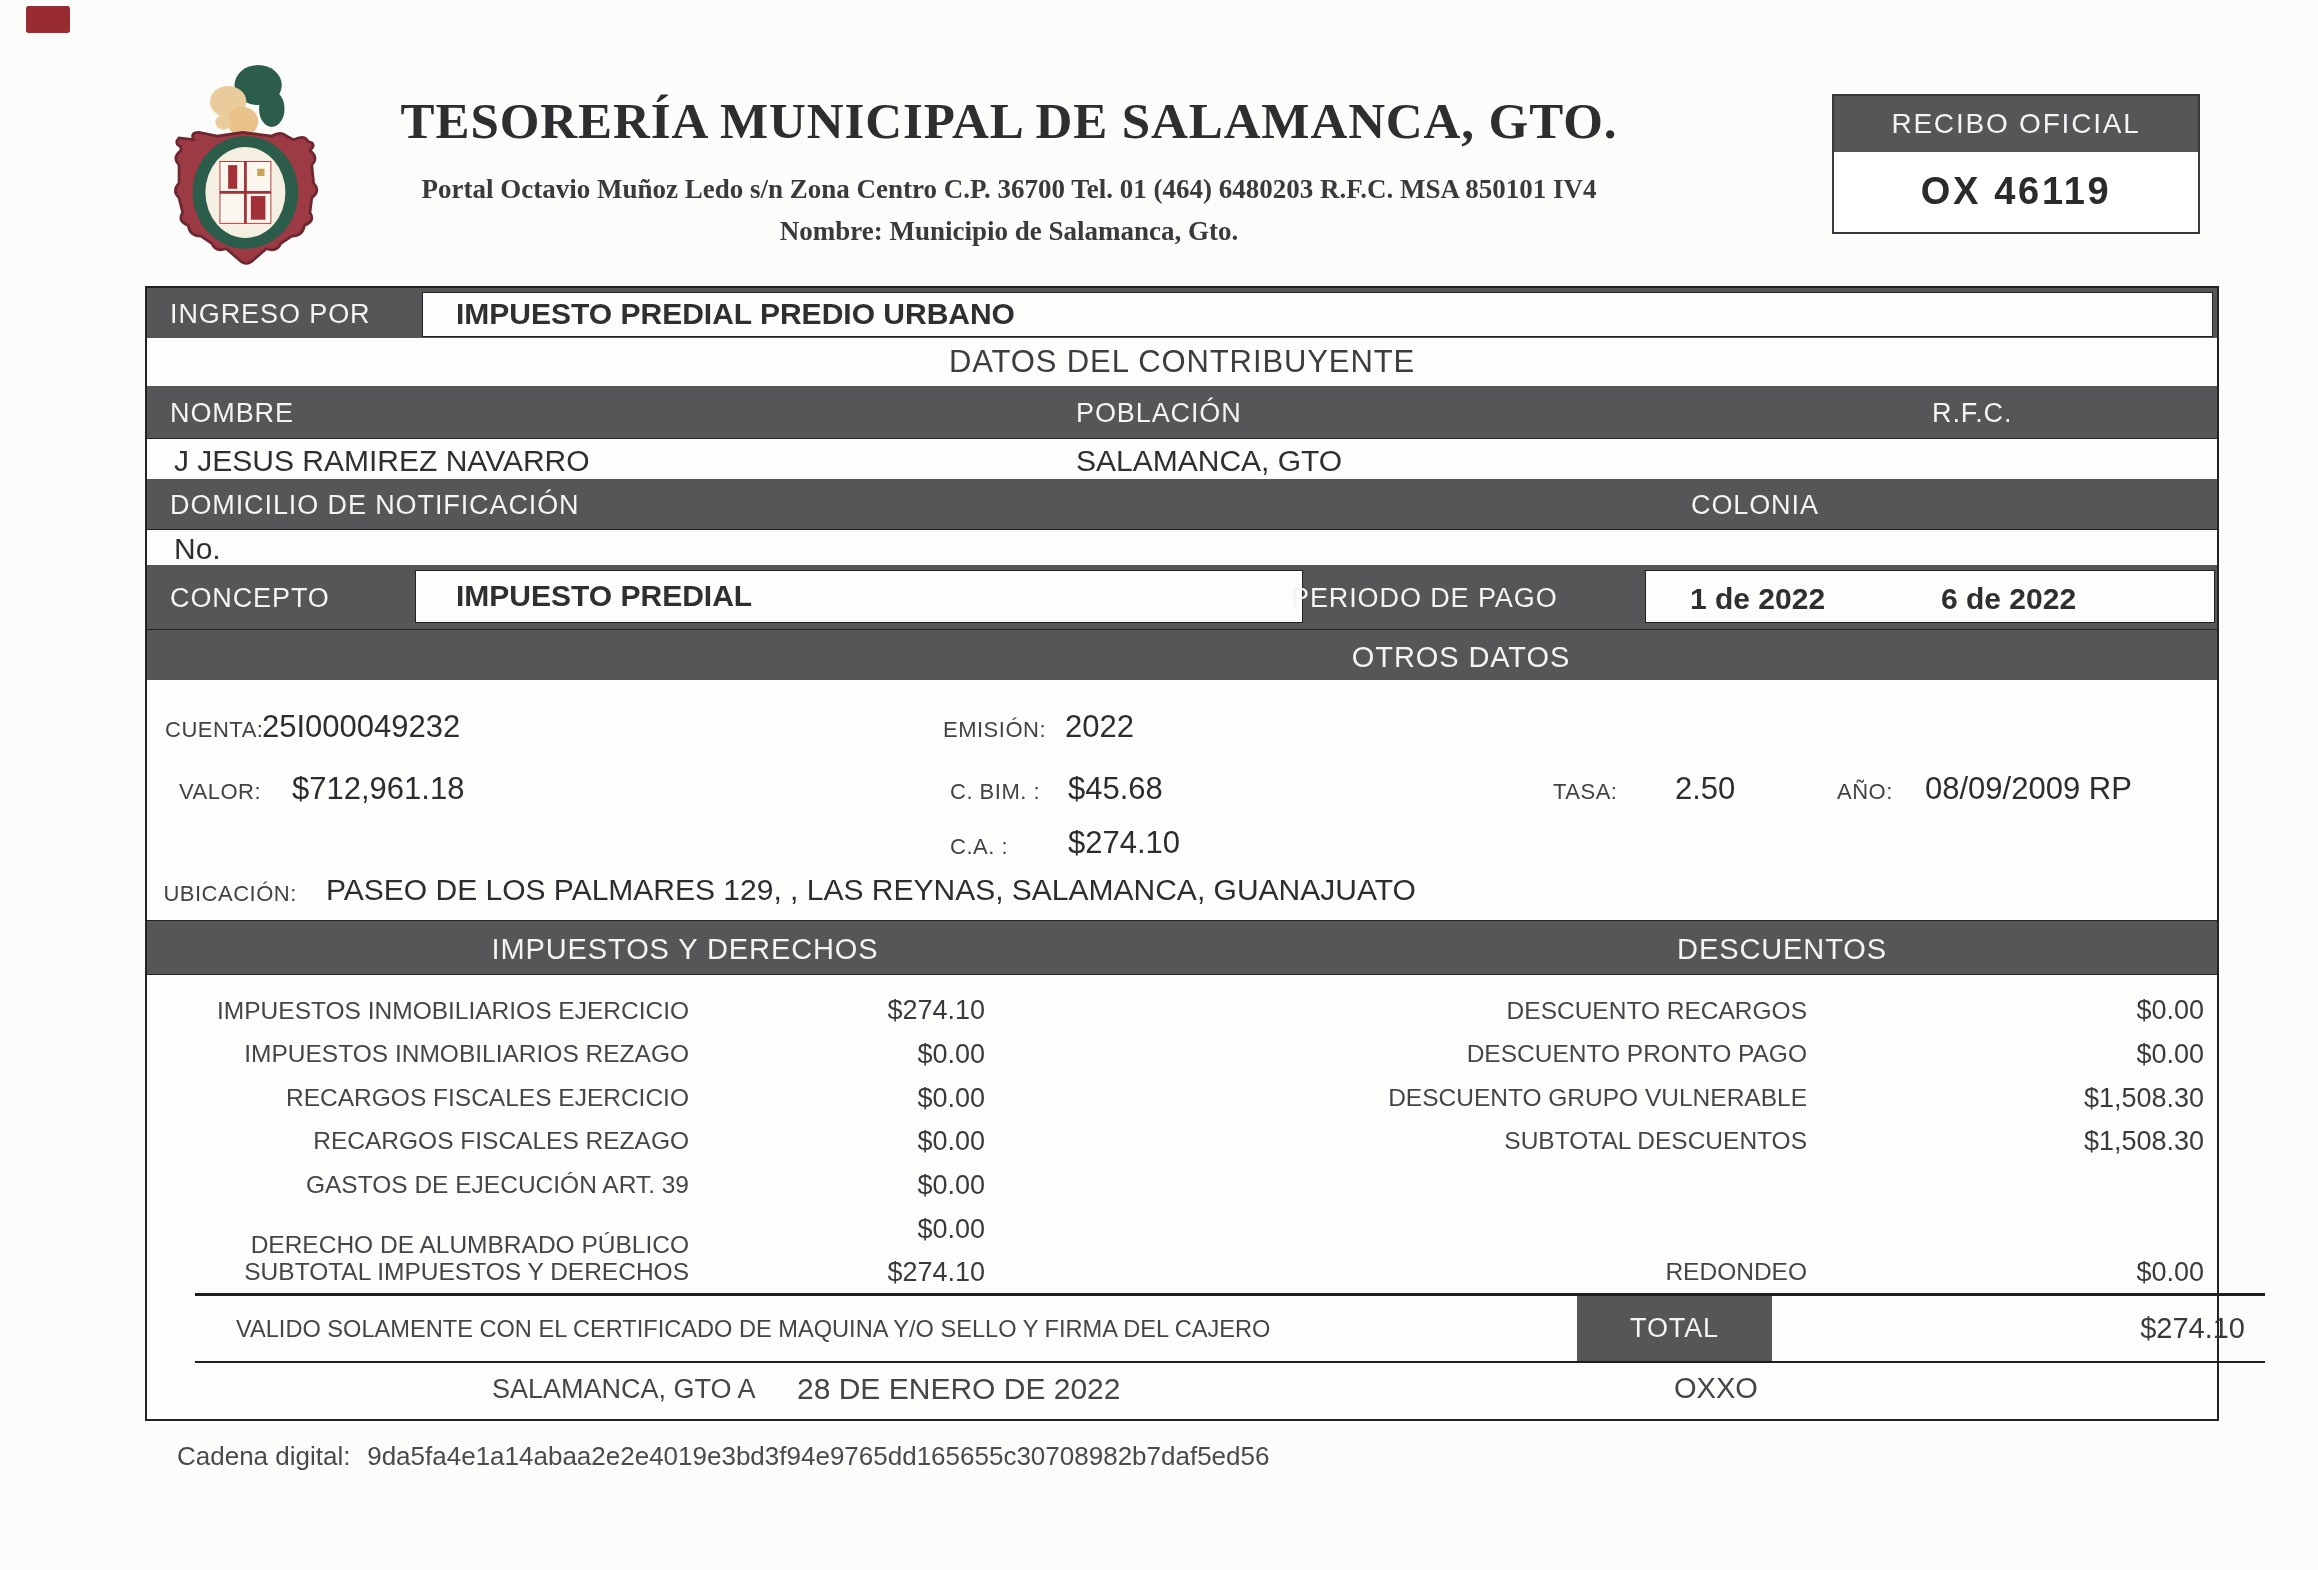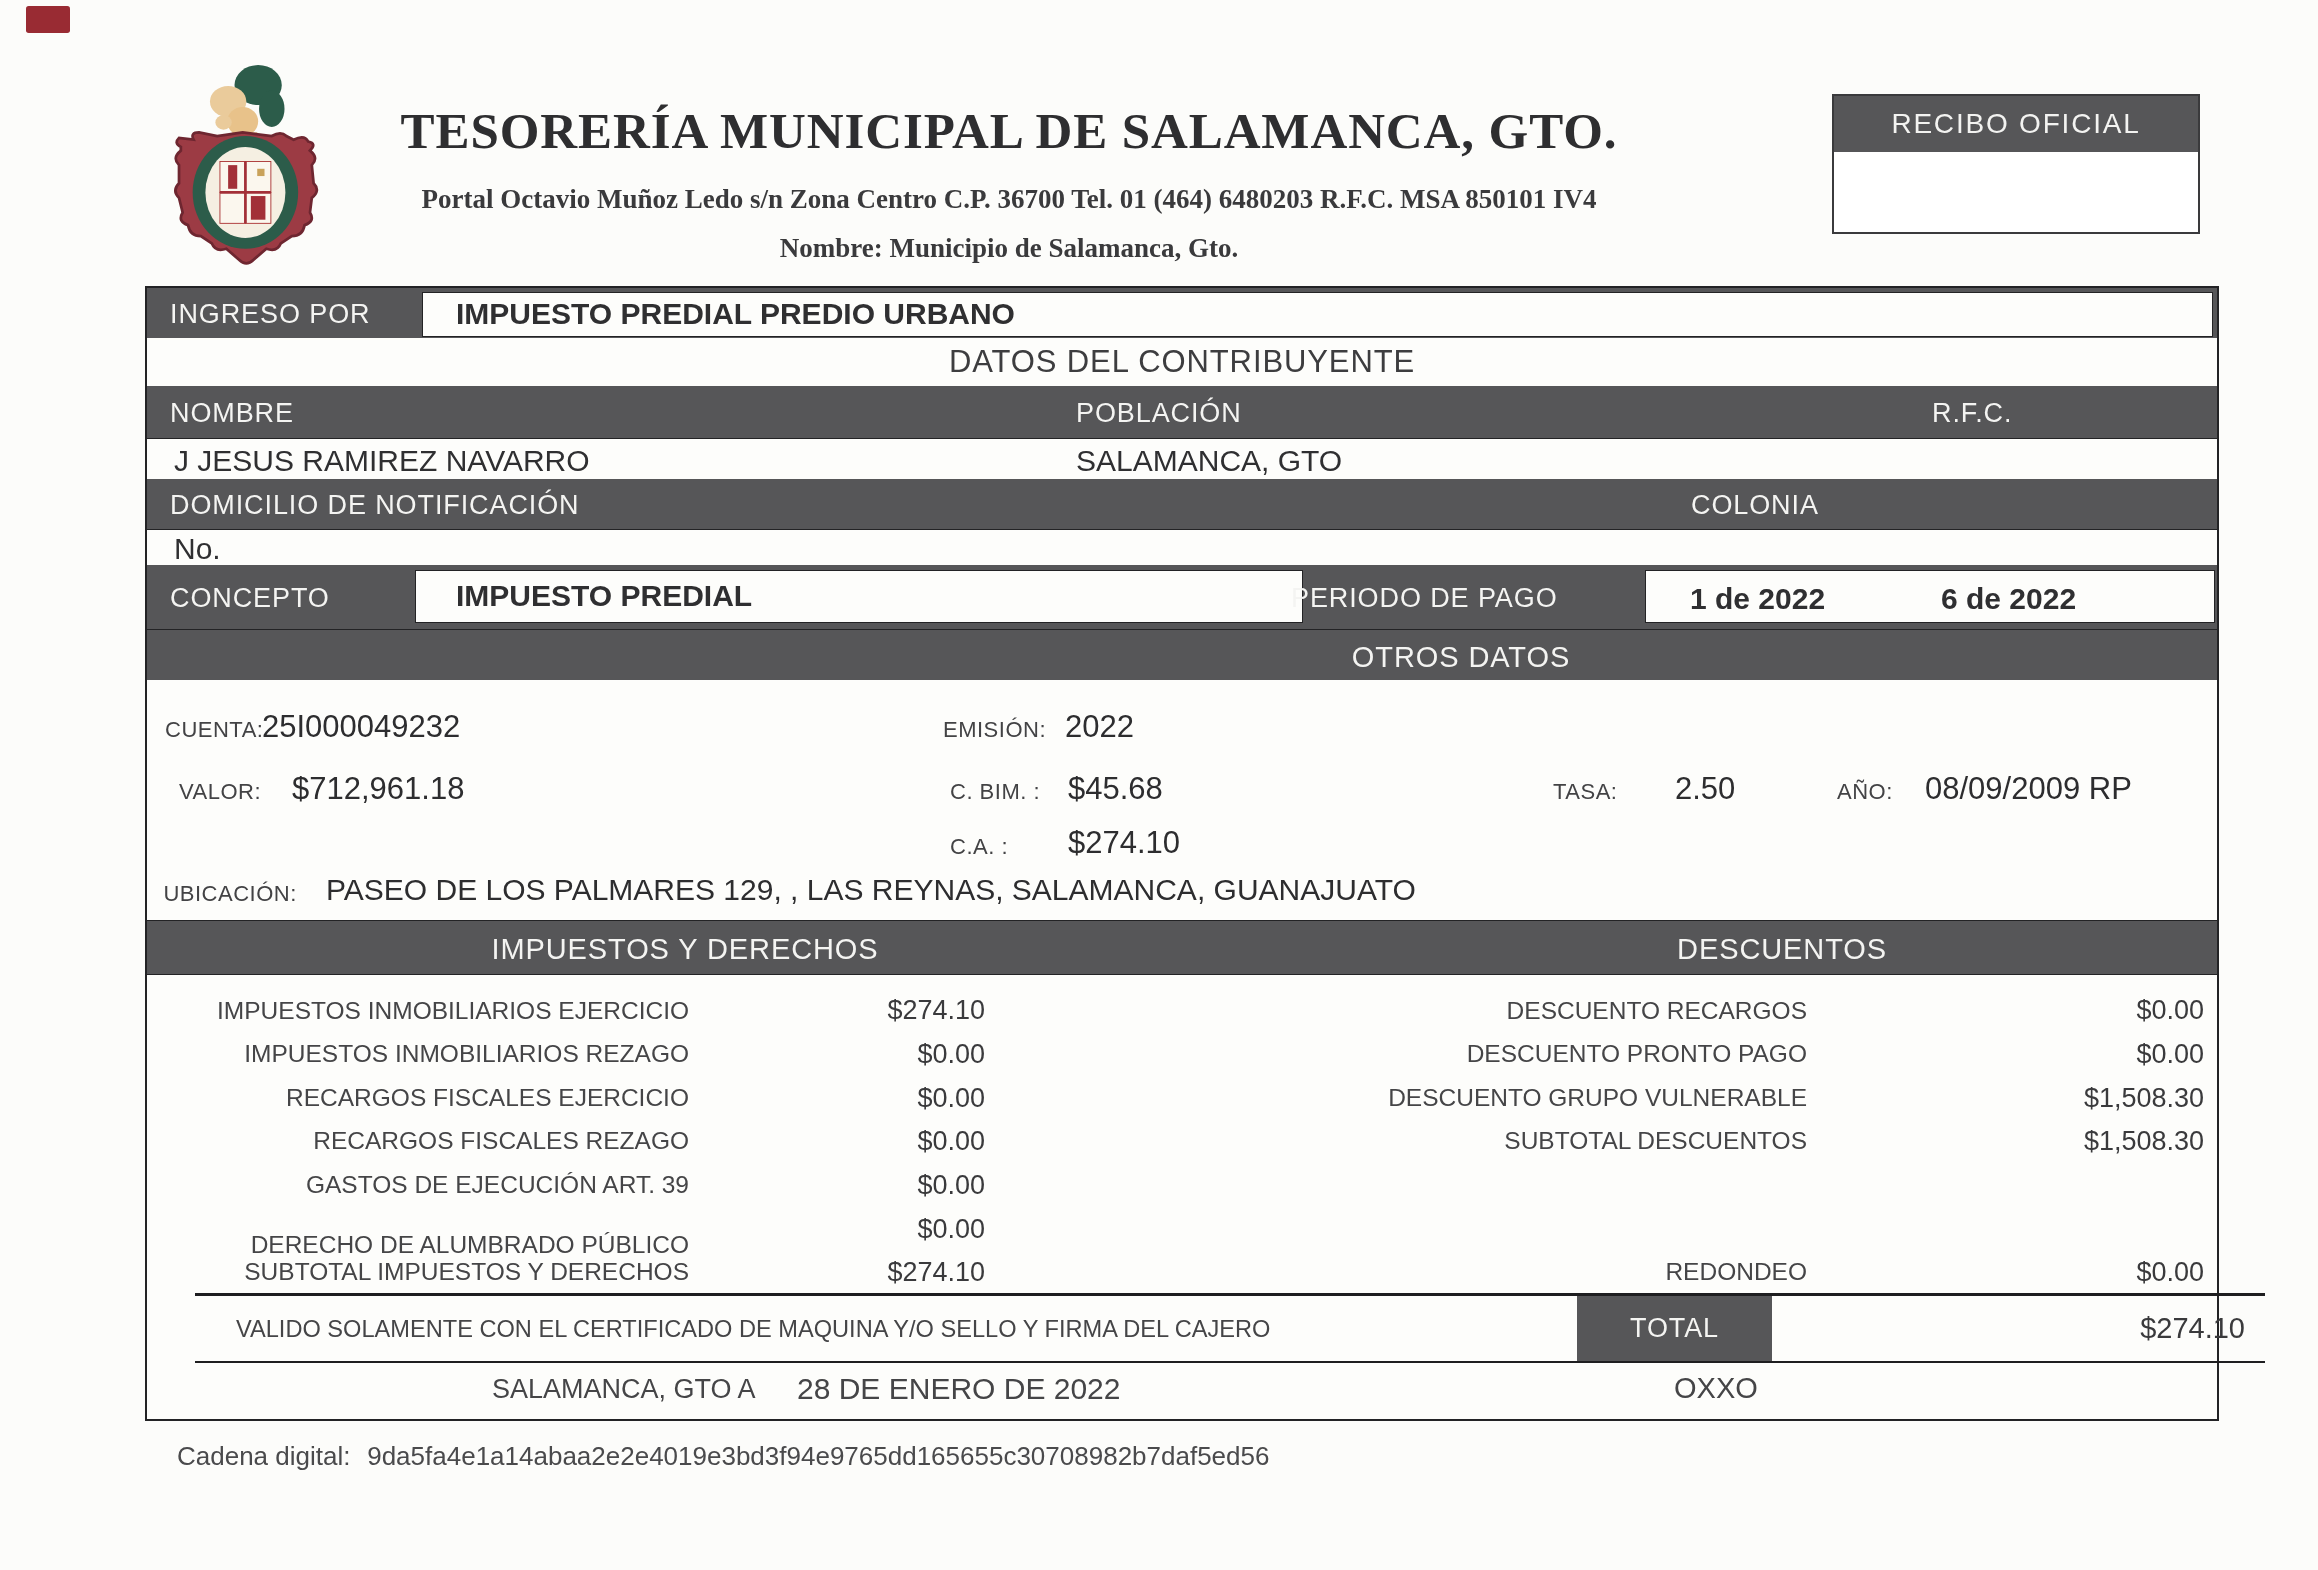--- a/index.html
+++ b/index.html
@@ -6,21 +6,21 @@
   .sheet{
     position:relative;width:2318px;height:1570px;margin:0 auto;
     background:#fcfcfa;overflow:hidden;
     font-family:"Liberation Sans", sans-serif;color:#39393b;
   }
   .abs{position:absolute;}
   
   .hdr-title{font-family:"Liberation Serif", serif;font-weight:bold;font-size:51px;letter-spacing:0.9px;color:#2e2e30;white-space:nowrap;}
   .hdr-sub{font-family:"Liberation Serif", serif;font-weight:bold;font-size:27px;color:#3a3a3c;white-space:nowrap;}
   .hdr-block{text-align:center;}
-  .hdr-block > div{margin:18px auto;}
+  .hdr-block > div{margin:8px auto;}
   
   .recibo-box{border:2.7px solid #3a3a3c;background:#fff;}
   .recibo-bar{background:#565658;color:#f3f3f1;font-size:28px;letter-spacing:1.8px;display:flex;align-items:center;justify-content:center;}
   .recibo-num{display:flex;align-items:center;justify-content:center;font-size:38px;font-weight:bold;letter-spacing:2.7px;color:#2b2b2d;}
   
   .frame{border:2.7px solid #232325;background:#fdfdfb;}
   .bar{background:#565658;color:#f4f4f2;}
   .bar-label{font-size:27px;letter-spacing:0.9px;white-space:nowrap;color:#f4f4f2;}
   .white-row{background:#fdfdfb;border-top:1.8px solid #232325;border-bottom:1.8px solid #232325;}
   .inset-box{position:absolute;background:#fdfdfb;border:1.8px solid #232325;display:flex;align-items:center;font-weight:bold;}
@@ -75,20 +75,21 @@
   </div>
 
   <div class="abs hdr-block" style="left:300px;top:84px;width:1418px;">
     <div class="hdr-title">TESORERÍA MUNICIPAL DE SALAMANCA, GTO.</div>
     <div class="hdr-sub" style="margin-top:23.6px;">Portal Octavio Muñoz Ledo s/n Zona Centro C.P. 36700 Tel. 01 (464) 6480203 R.F.C. MSA 850101 IV4</div>
     <div class="hdr-sub" style="margin-top:11px;">Nombre: Municipio de Salamanca, Gto.</div>
   </div>
 
   <div class="abs recibo-box" style="left:1832px;top:94px;width:364px;height:136px;">
     <div class="recibo-bar" style="height:56px;">RECIBO OFICIAL</div>
+    <div class="recibo-num" style="height:78px;">OX 46119</div>
   </div>
 
   <div class="abs frame" style="left:145px;top:286px;width:2070px;height:1131px;">
 
     <div class="abs bar" style="left:0;top:0;width:100%;height:50px;">
       <span class="abs bar-label" style="left:23px;top:11px;">INGRESO POR</span>
       <div class="inset-box" style="left:275px;top:3.6px;right:3.6px;height:43px;padding-left:33px;">
         <span class="cell-text">IMPUESTO PREDIAL PREDIO URBANO</span>
       </div>
     </div>

